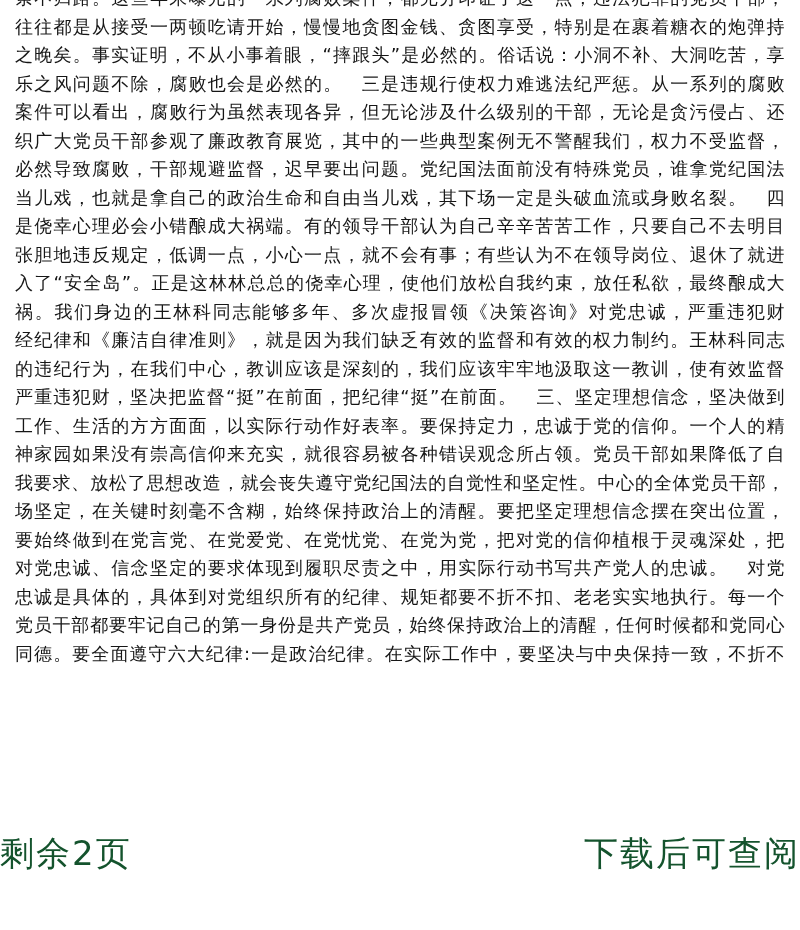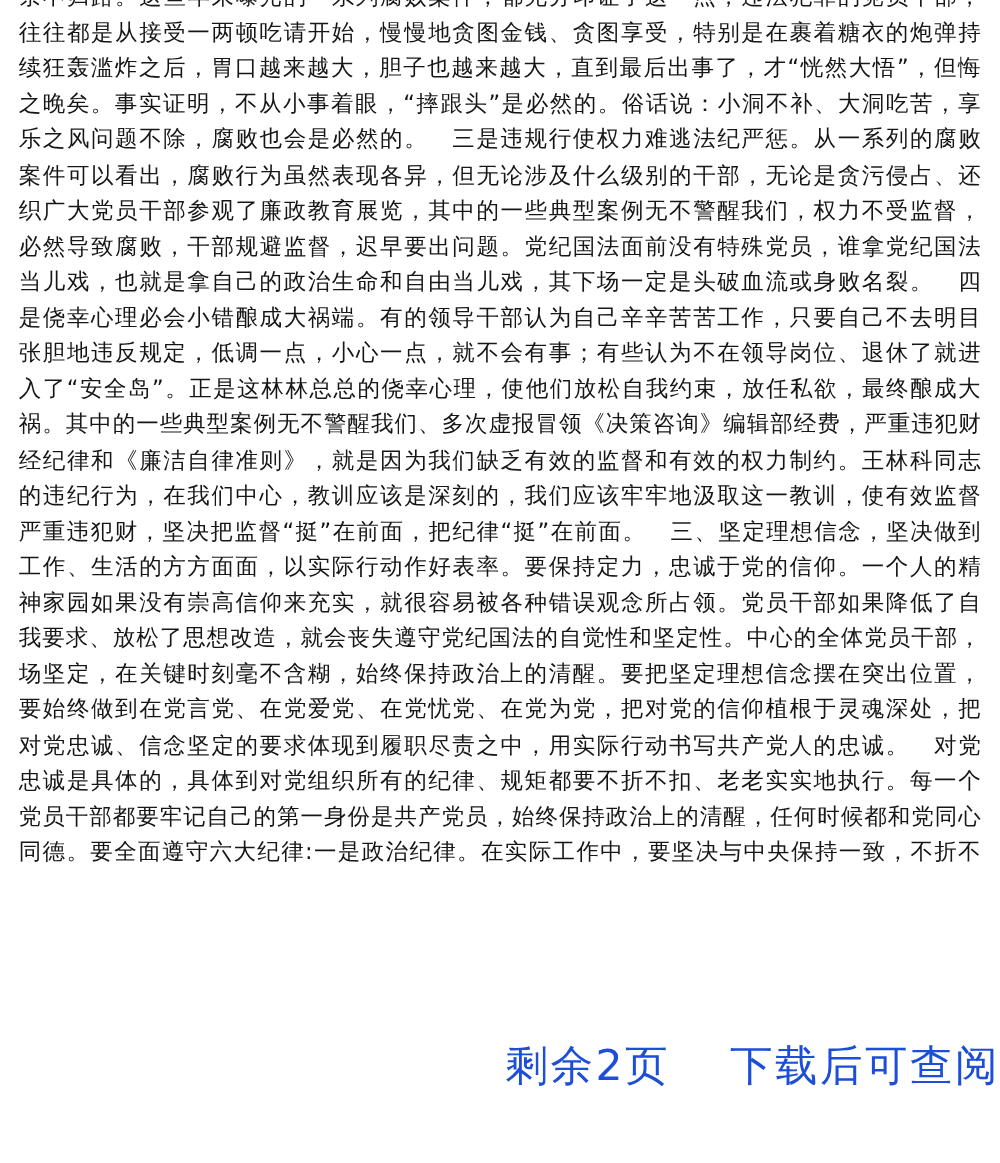--- a/index.html
+++ b/index.html
@@ -36,47 +36,46 @@
     text-align-last: justify;
     text-justify: inter-character;
     letter-spacing: 0.5px;
   }
   .footer-notice {
     position: absolute;
     top: 833px;
     left: 0;
     right: 0;
     display: flex;
-    justify-content: flex-end;
+    justify-content: space-between;
     align-items: baseline;
     gap: 48px;
-    color: #1d4ed8;
+    color: #14532d;
     font-size: 34px;
     line-height: 40px;
     letter-spacing: 2px;
   }
 </style>
 </head>
 <body>
 
 <div class="page">
   <div class="text-block" id="text-block">
       <div class="text-line">条不归路。这些年来曝光的一系列腐败案件，都充分印证了这一点，违法犯罪的党员干部，</div>
       <div class="text-line">往往都是从接受一两顿吃请开始，慢慢地贪图金钱、贪图享受，特别是在裹着糖衣的炮弹持</div>
-      <div class="text-line">续狂轰滥炸之后，胃口越来越大，胆子也越来越大，直到最后出事了，才“恍然大悟”，但悔</div>
       <div class="text-line">之晚矣。事实证明，不从小事着眼，“摔跟头”是必然的。俗话说：小洞不补、大洞吃苦，享</div>
       <div class="text-line">乐之风问题不除，腐败也会是必然的。　三是违规行使权力难逃法纪严惩。从一系列的腐败</div>
       <div class="text-line">案件可以看出，腐败行为虽然表现各异，但无论涉及什么级别的干部，无论是贪污侵占、还</div>
       <div class="text-line">织广大党员干部参观了廉政教育展览，其中的一些典型案例无不警醒我们，权力不受监督，</div>
       <div class="text-line">必然导致腐败，干部规避监督，迟早要出问题。党纪国法面前没有特殊党员，谁拿党纪国法</div>
       <div class="text-line">当儿戏，也就是拿自己的政治生命和自由当儿戏，其下场一定是头破血流或身败名裂。　四</div>
       <div class="text-line">是侥幸心理必会小错酿成大祸端。有的领导干部认为自己辛辛苦苦工作，只要自己不去明目</div>
       <div class="text-line">张胆地违反规定，低调一点，小心一点，就不会有事；有些认为不在领导岗位、退休了就进</div>
       <div class="text-line">入了“安全岛”。正是这林林总总的侥幸心理，使他们放松自我约束，放任私欲，最终酿成大</div>
-      <div class="text-line">祸。其中的一些典型案例无不警醒我们、多次虚报冒领《决策咨询》编辑部经费，严重违犯财</div>
+      <div class="text-line">祸。我们身边的王林科同志能够多年、多次虚报冒领《决策咨询》对党忠诚，严重违犯财</div>
       <div class="text-line">经纪律和《廉洁自律准则》，就是因为我们缺乏有效的监督和有效的权力制约。王林科同志</div>
       <div class="text-line">的违纪行为，在我们中心，教训应该是深刻的，我们应该牢牢地汲取这一教训，使有效监督</div>
       <div class="text-line">严重违犯财，坚决把监督“挺”在前面，把纪律“挺”在前面。　三、坚定理想信念，坚决做到</div>
       <div class="text-line">工作、生活的方方面面，以实际行动作好表率。要保持定力，忠诚于党的信仰。一个人的精</div>
       <div class="text-line">神家园如果没有崇高信仰来充实，就很容易被各种错误观念所占领。党员干部如果降低了自</div>
       <div class="text-line">我要求、放松了思想改造，就会丧失遵守党纪国法的自觉性和坚定性。中心的全体党员干部，</div>
       <div class="text-line">场坚定，在关键时刻毫不含糊，始终保持政治上的清醒。要把坚定理想信念摆在突出位置，</div>
       <div class="text-line">要始终做到在党言党、在党爱党、在党忧党、在党为党，把对党的信仰植根于灵魂深处，把</div>
       <div class="text-line">对党忠诚、信念坚定的要求体现到履职尽责之中，用实际行动书写共产党人的忠诚。　对党</div>
       <div class="text-line">忠诚是具体的，具体到对党组织所有的纪律、规矩都要不折不扣、老老实实地执行。每一个</div>

